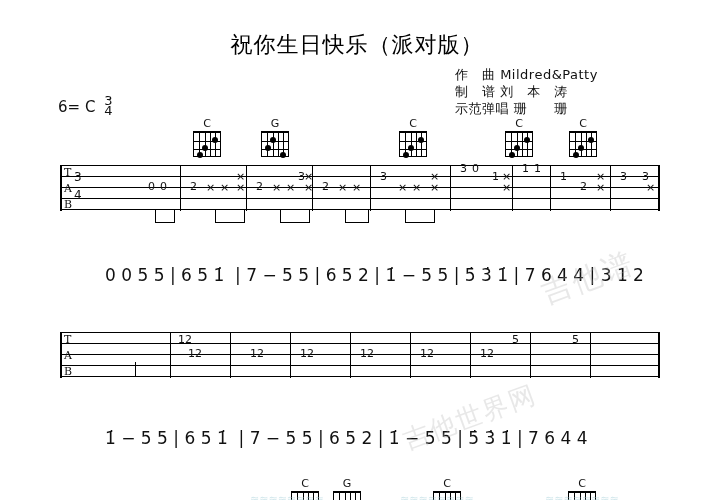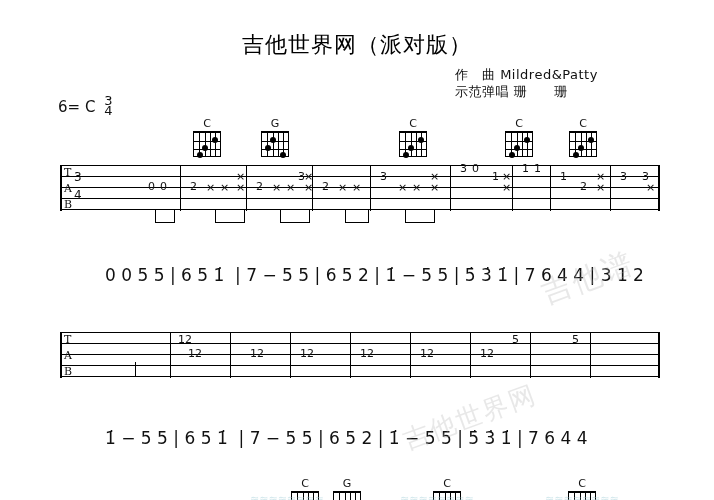--- a/index.html
+++ b/index.html
@@ -186,24 +186,25 @@
     font-size: 11px;
     pointer-events: none;
     user-select: none;
   }
 </style>
 </head>
 <body>
 
 <div class="sheet">
 
-  <div class="title">吉他世界网（派对版）</div>
+  <div class="title">祝你生日快乐（派对版）</div>
 
   <div class="credits">
     <div>作　曲 Mildred&amp;Patty</div>
+    <div>制　谱 刘　本　涛</div>
     <div>示范弹唱 珊　　珊</div>
   </div>
 
   <div class="keysig">
     <span>6= C</span>
     <span class="frac">
       <span class="num">3</span>
       <span class="den">4</span>
     </span>
   </div>

